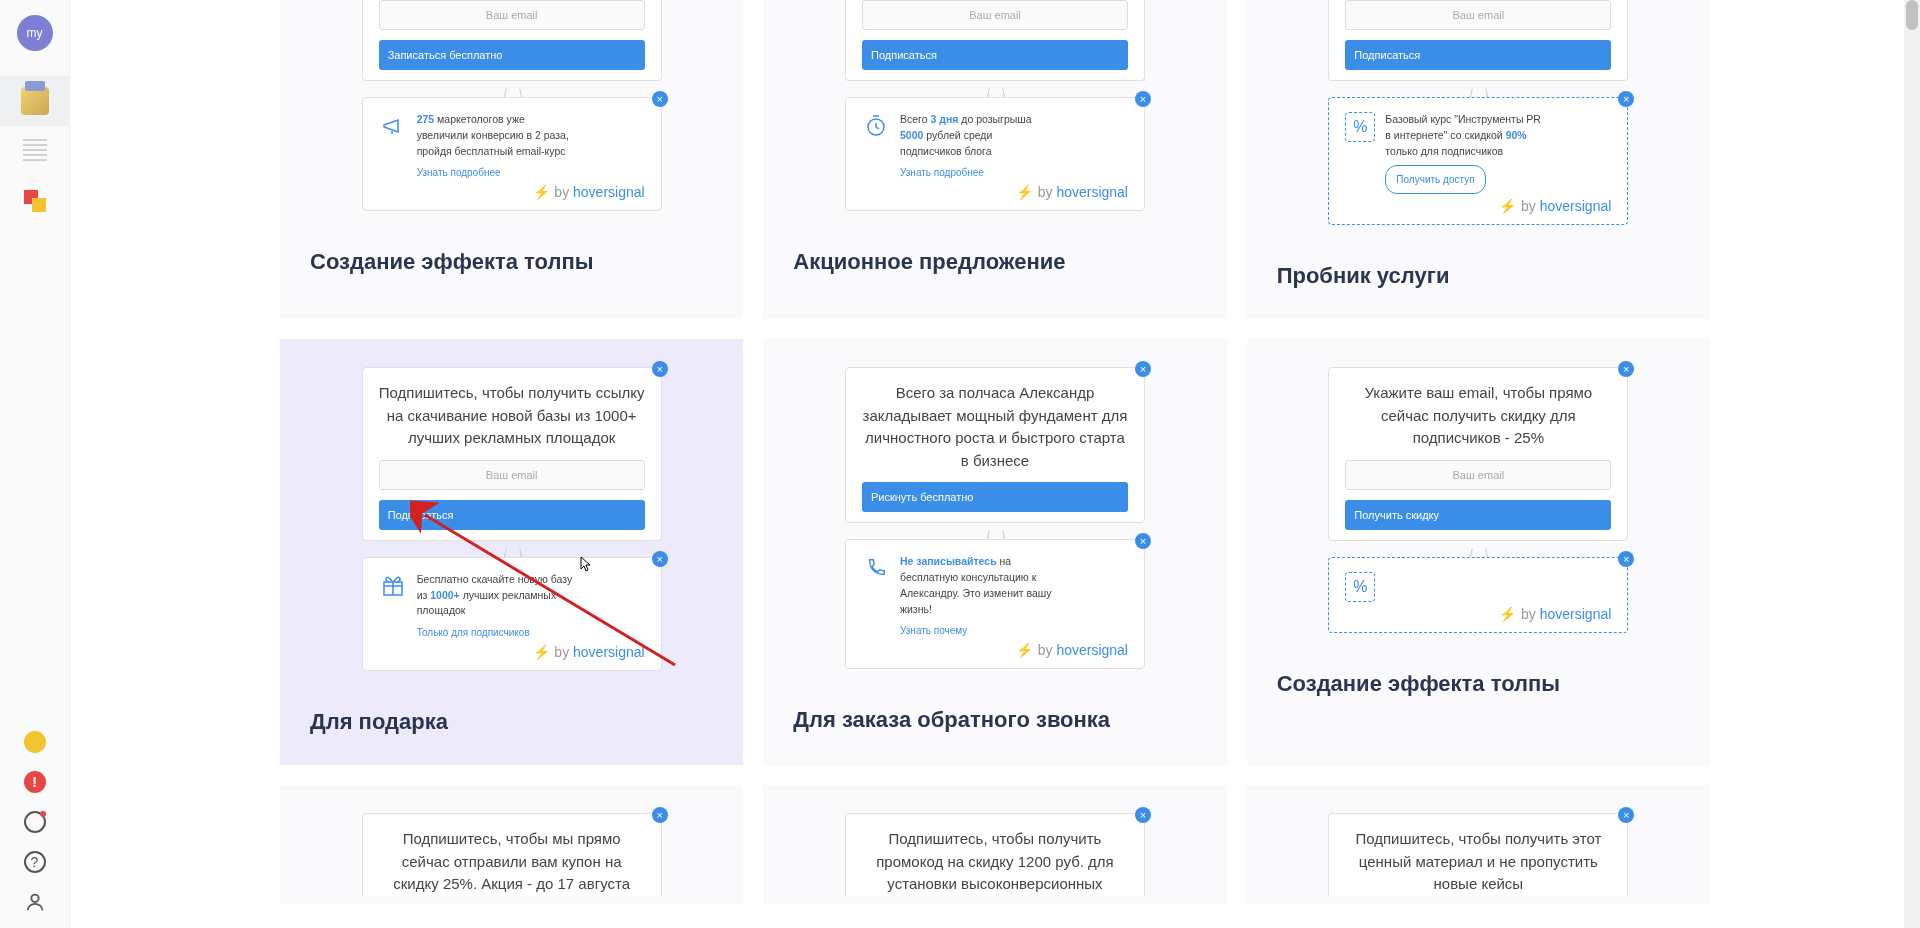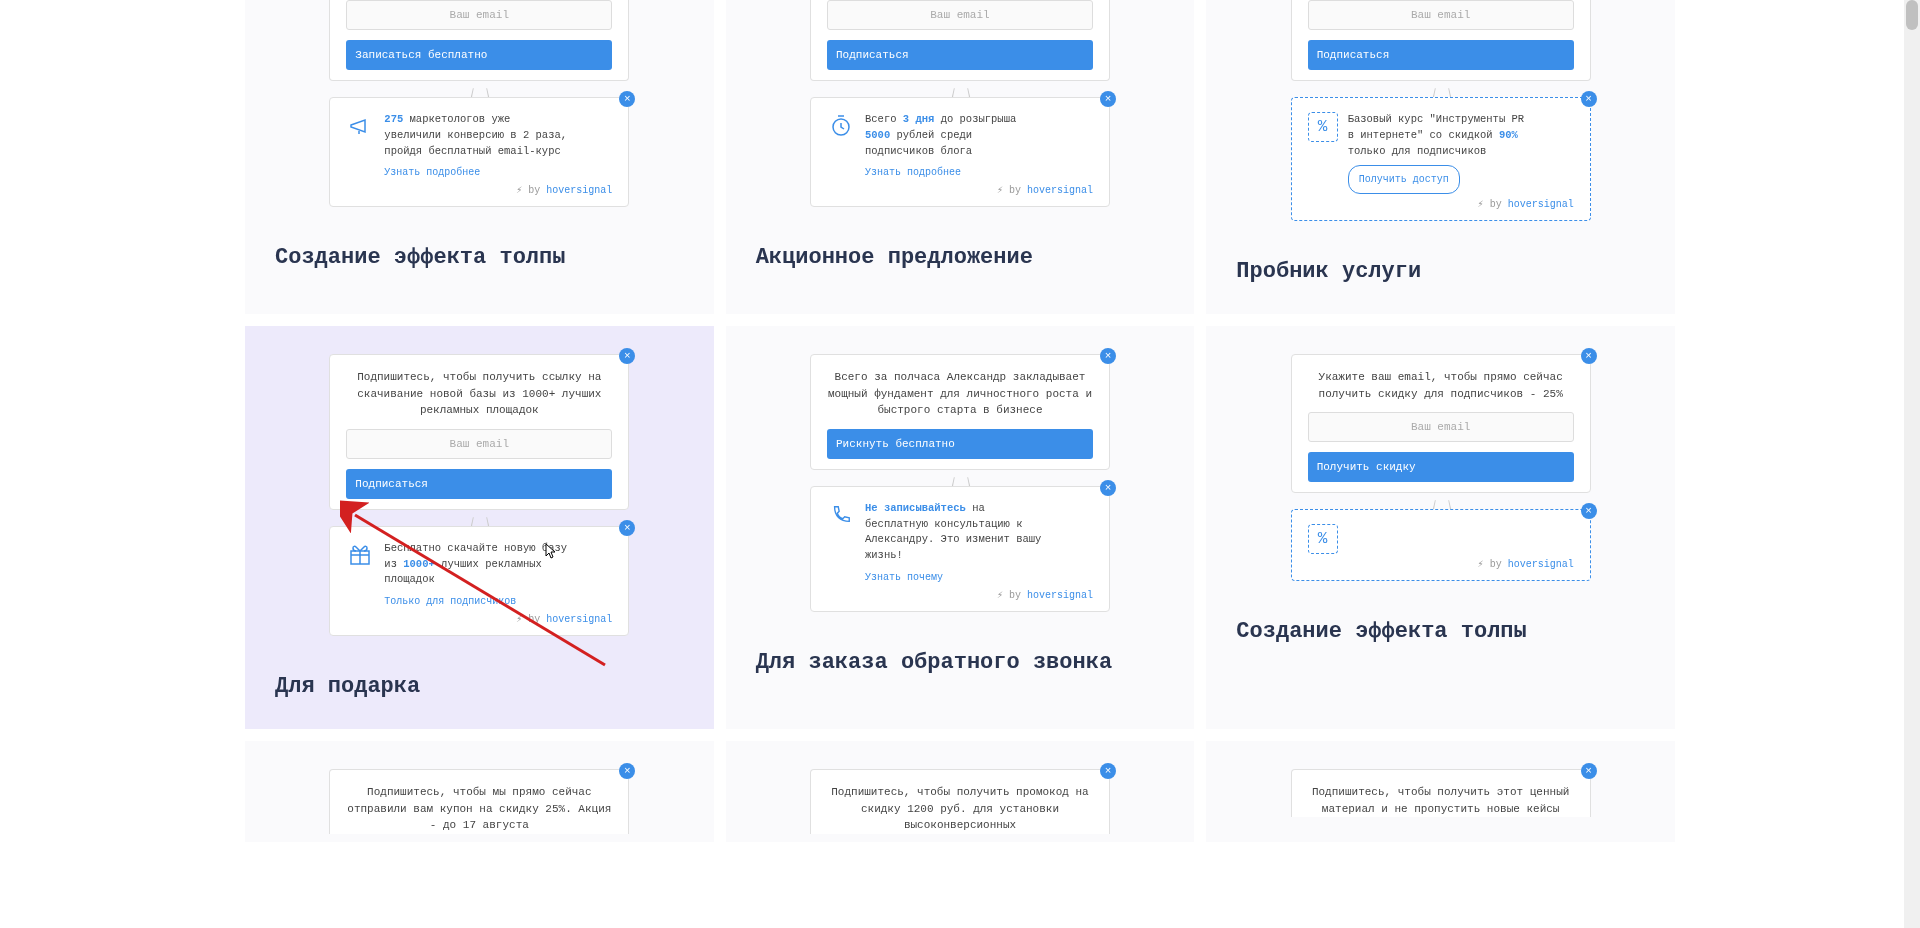--- a/index.html
+++ b/index.html
@@ -20,51 +20,73 @@
 .dot-yellow { width: 22px; height: 22px; background: #f4c430; border-radius: 50%; }
 .dot-red { width: 22px; height: 22px; background: #e84545; border-radius: 50%; display: flex; align-items: center; justify-content: center; color: #fff; font-size: 14px; font-weight: bold; }
 .chat-icon { width: 22px; height: 22px; border: 2px solid #555; border-radius: 50%; position: relative; }
 .chat-icon::after { content: ''; position: absolute; width: 6px; height: 6px; background: #e84545; border-radius: 50%; top: -2px; right: -2px; }
 .help-icon { width: 22px; height: 22px; border: 2px solid #555; border-radius: 50%; display: flex; align-items: center; justify-content: center; color: #555; font-size: 14px; }
 .user-icon { width: 22px; height: 22px; }
 .user-icon svg { width: 100%; height: 100%; stroke: #555; fill: none; stroke-width: 2; }
 .content { flex: 1; overflow-y: auto; padding: 0 30px; position: relative; }
 .scroll-indicator { position: absolute; right: 0; top: 0; width: 16px; height: 100%; background: #f0f0f0; }
 .scroll-thumb { position: absolute; right: 2px; top: 0; width: 12px; height: 30px; background: #c0c0c0; border-radius: 6px; }
-.grid { display: grid; grid-template-columns: repeat(3, 1fr); gap: 12px; max-width: 1430px; margin: 0 auto; font-family: Liberation Mono, monospace; }
+.grid { display: grid; grid-template-columns: repeat(3, 1fr); gap: 20px; max-width: 1430px; margin: 0 auto; }
 .card { background: #fafafc; padding: 0 0 30px 0; position: relative; }
 .card.highlighted { background: #edeafb; }
 .card-preview { padding: 0 50px 0 50px; display: flex; flex-direction: column; align-items: center; }
 .popup-box { background: #fff; border: 1px solid #e0e0e0; border-radius: 4px; width: 100%; max-width: 300px; position: relative; padding: 14px 16px 10px; margin-bottom: 8px; }
 .popup-box.dotted { border: 1.5px dashed #3b8ee8; }
 .close-btn { position: absolute; top: -7px; right: -7px; width: 16px; height: 16px; background: #3b8ee8; border-radius: 50%; display: flex; align-items: center; justify-content: center; color: #fff; font-size: 11px; cursor: pointer; }
-.popup-text { font-size: 11px; color: #444; text-align: center; line-height: 1.5; margin-bottom: 10px; }
+.popup-text { font-size: 15px; color: #444; text-align: center; line-height: 1.5; margin-bottom: 10px; }
 .popup-input { width: 100%; padding: 8px; border: 1px solid #ddd; border-radius: 3px; font-size: 11px; text-align: center; color: #aaa; background: #fafafa; margin-bottom: 10px; }
 .popup-btn { width: 100%; padding: 9px; background: #3b8ee8; color: #fff; border: none; border-radius: 3px; font-size: 11px; cursor: pointer; }
 .popup-btn-outline { padding: 6px 10px; background: #fff; color: #3b8ee8; border: 1px solid #3b8ee8; border-radius: 12px; font-size: 10px; cursor: pointer; display: inline-block; }
 .popup-row { display: flex; align-items: flex-start; gap: 10px; }
 .popup-icon { width: 28px; height: 28px; flex-shrink: 0; display: flex; align-items: center; justify-content: center; color: #3b8ee8; }
 .popup-icon.dashed { border: 1.5px dashed #3b8ee8; border-radius: 4px; width: 30px; height: 30px; }
 .popup-row-text { font-size: 10.5px; color: #444; line-height: 1.5; flex: 1; }
 .popup-row-text .hl { color: #3b8ee8; font-weight: 600; }
 .link-text { font-size: 10px; color: #3b8ee8; cursor: pointer; margin-top: 6px; display: block; }
-.credit { font-size: 10px; color: #999; text-align: right; margin-top: 4px; }
+.credit { font-size: 14px; color: #999; text-align: right; margin-top: 4px; }
 .credit .hl { color: #3b8ee8; }
 .connector { width: 2px; height: 8px; position: relative; margin: 0 auto; }
 .connector::before { content: ''; position: absolute; left: -6px; top: -2px; width: 14px; height: 10px; border-left: 1px solid #ccc; border-right: 1px solid #ccc; transform: perspective(20px) rotateX(30deg); }
 .card-title { font-size: 22px; font-weight: 700; color: #2a3550; margin: 30px 0 0 30px; }
 .cursor-pointer { position: absolute; width: 16px; height: 20px; pointer-events: none; z-index: 50; }
 .arrow-red { position: absolute; pointer-events: none; z-index: 49; }
 .partial-top { padding-top: 0; }
 .partial-top .popup-box:first-child { border-top: none; border-top-left-radius: 0; border-top-right-radius: 0; }
 </style>
 </head>
 <body>
 
 <div class="layout">
+  <div class="sidebar">
+    <div class="avatar">my</div>
+    <div class="nav-item active">
+        <div class="nav-icon box-icon"></div>
+      </div>
+    <div class="nav-item">
+        <div class="nav-icon doc-icon"></div>
+      </div>
+    <div class="nav-item">
+        <div class="nav-icon color-icon"></div>
+      </div>
+    <div class="bottom-nav">
+      <div class="dot-yellow"></div>
+      <div class="dot-red">!</div>
+      <div class="chat-icon"></div>
+      <div class="help-icon">?</div>
+      <div class="user-icon"><svg viewBox="0 0 24 24">
+            <circle cx="12" cy="8" r="4"></circle>
+            <path d="M4 21c0-4 4-7 8-7s8 3 8 7"></path>
+          </svg></div>
+    </div>
+  </div>
 
   <div class="content">
     <div class="scroll-indicator">
         <div class="scroll-thumb"></div>
       </div>
     <div class="grid">
 
       <div class="card partial-top">
         <div class="card-preview">
           <div class="popup-box" style="padding-top:0;">

